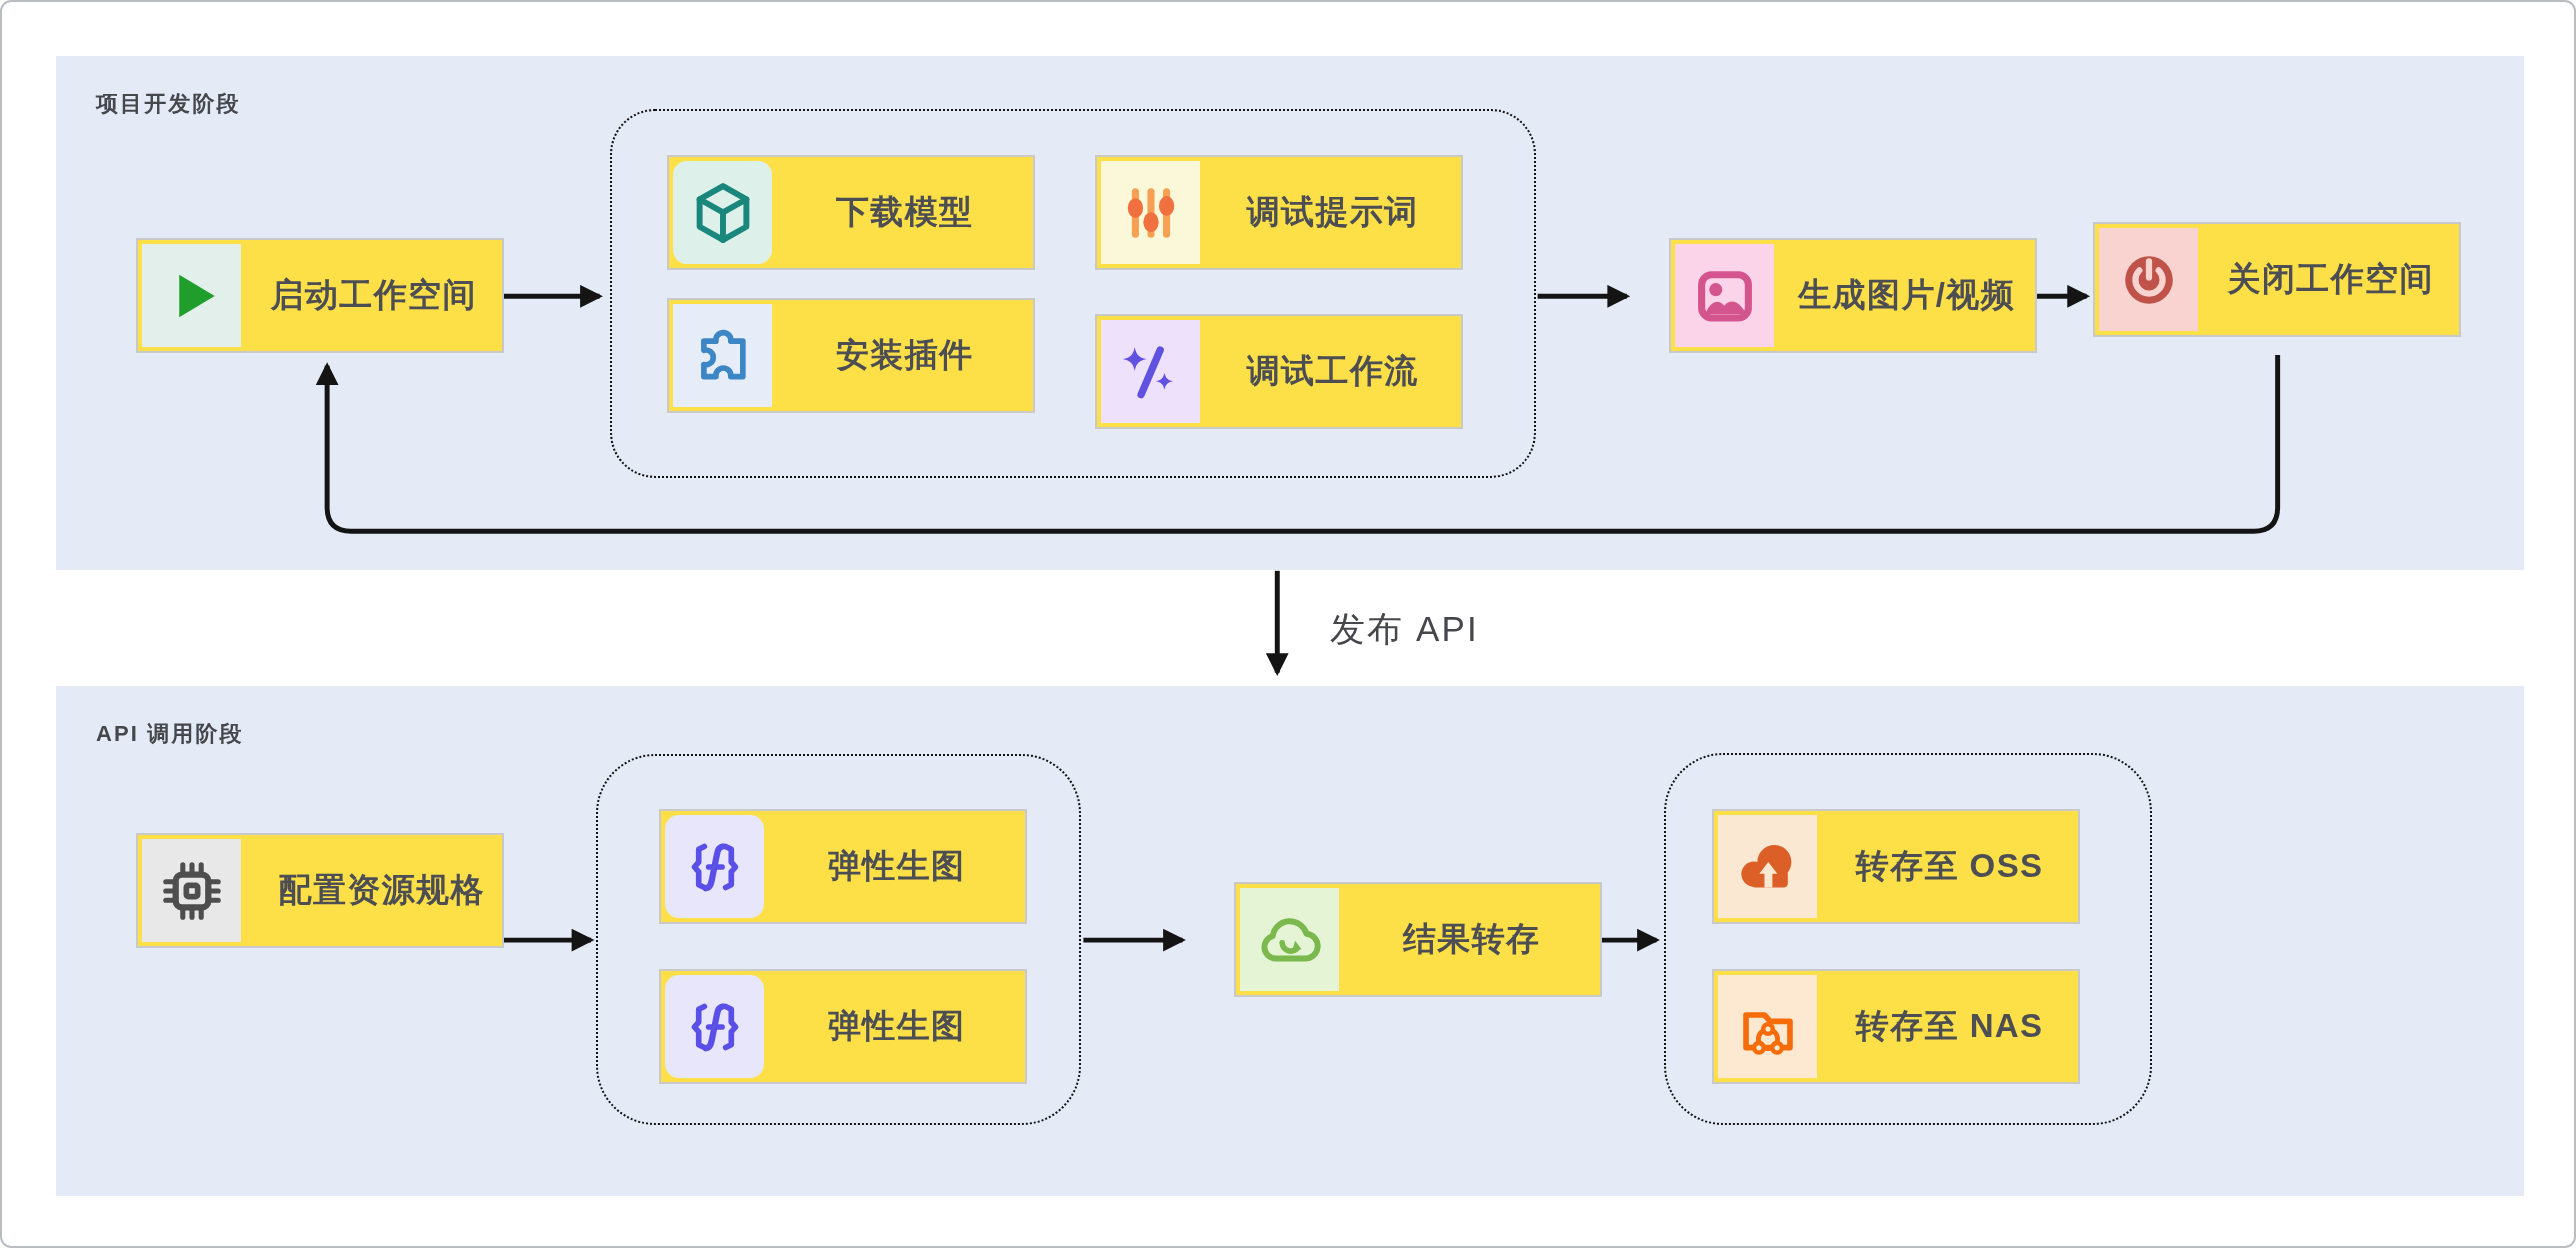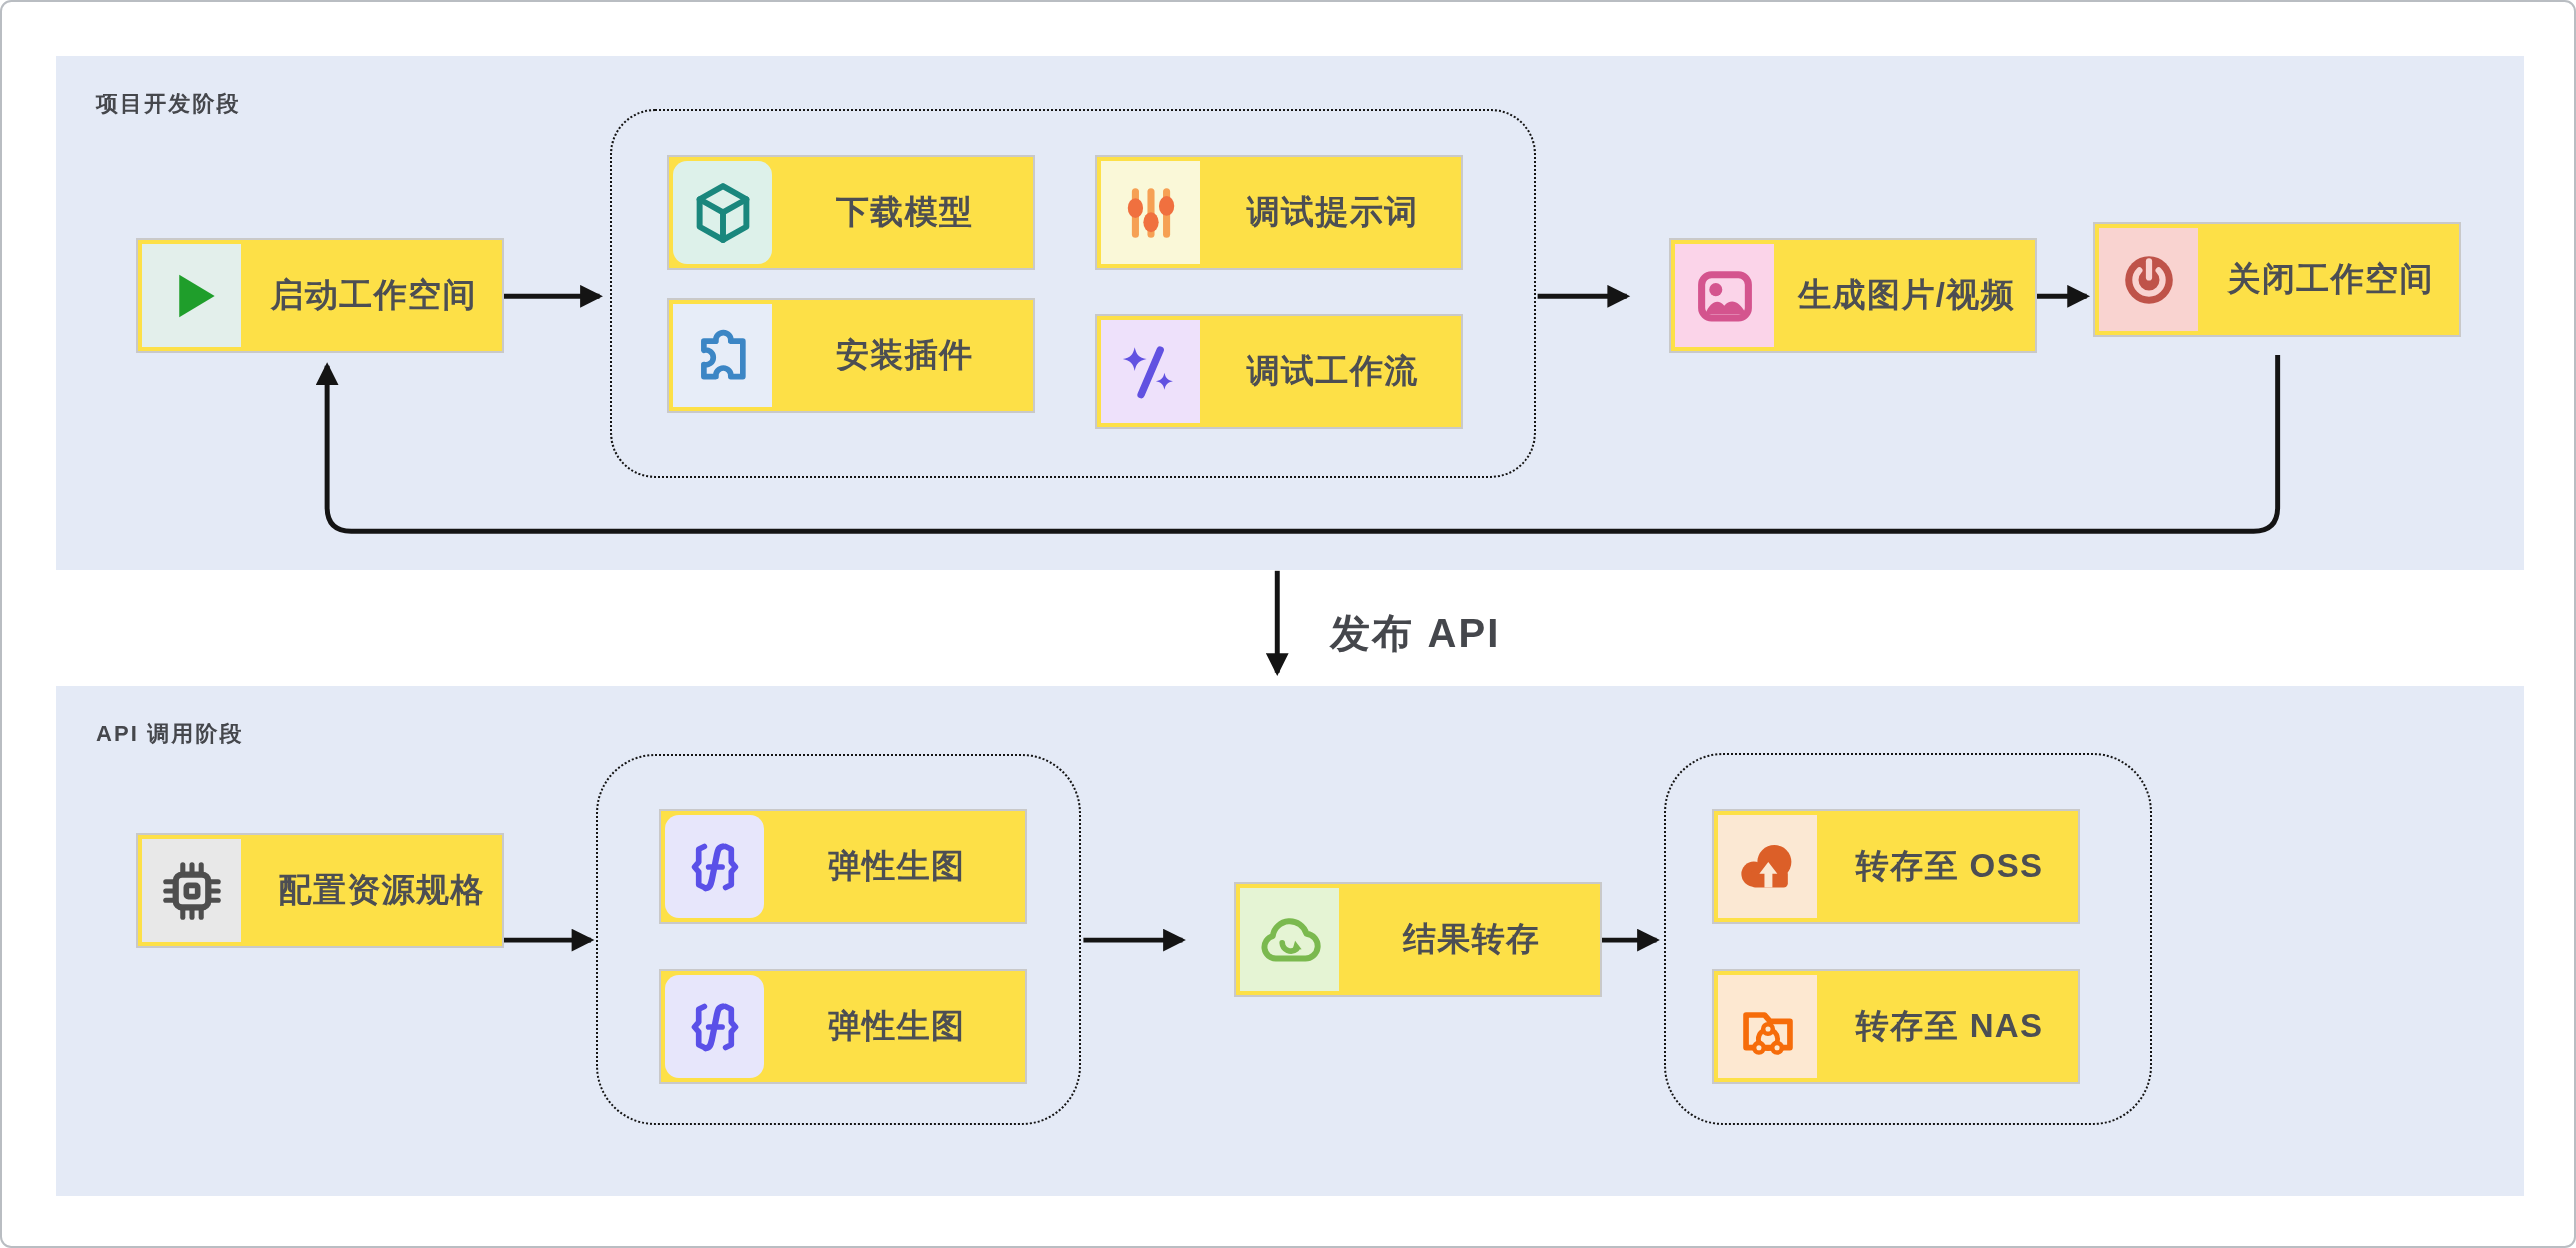--- a/index.html
+++ b/index.html
@@ -15,21 +15,21 @@
   .node{ position:absolute; width:368px; height:115px; background:#fde047;
          border:2.8px solid #c9c9c9; display:flex; align-items:center; z-index:3; }
   .tile{ width:99px; margin:4.2px; align-self:stretch; display:flex;
          align-items:center; justify-content:center; flex:none; }
   .tile-rounded{ border-radius:14px; }
   .tile svg{ width:68px; height:68px; display:block; }
   .node-label{ flex:1; text-align:center; font-size:33px; font-weight:700; color:#4c4e53;
                letter-spacing:1.4px; white-space:nowrap; }
   svg.connectors{ position:absolute; left:0; top:0; width:2576px; height:1248px;
                   z-index:2; pointer-events:none; }
-  .publish-label{ position:absolute; left:1328px; top:604px; font-size:40px; font-weight:700;
+  .publish-label{ position:absolute; left:1328px; top:604px; font-size:35px; font-weight:400;
                   color:#45474c; letter-spacing:2.1px; z-index:4; }
 </style>
 </head>
 <body>
 
 <div class="stage">
 
   <div class="panel panel-dev">
     <div class="section-title">项目开发阶段</div>
   </div>

